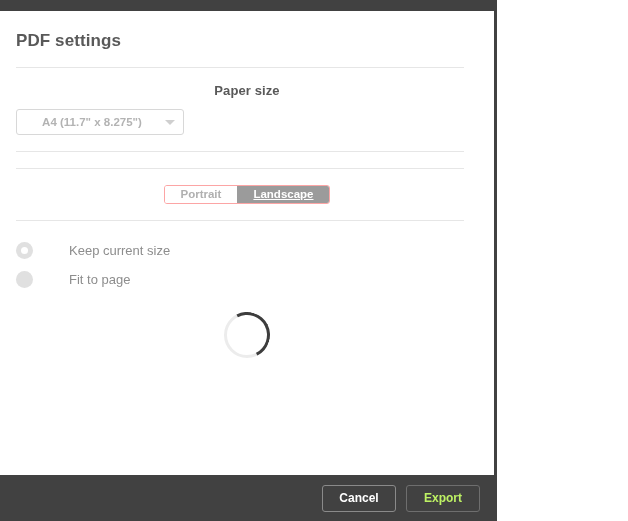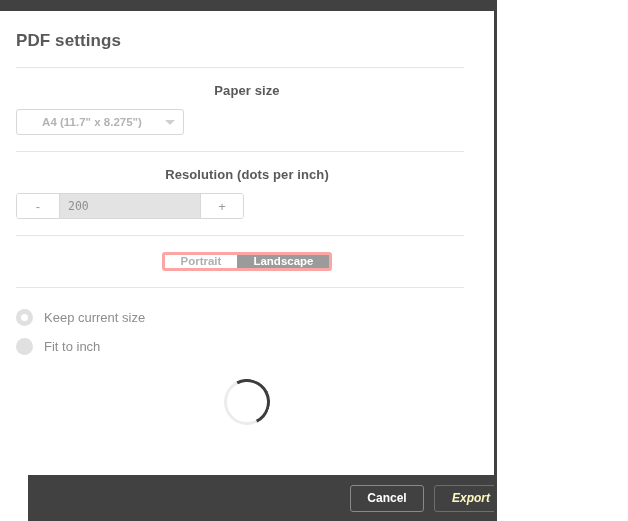--- a/index.html
+++ b/index.html
@@ -146,47 +146,49 @@
     padding-left: 8px;
     font-family: "DejaVu Sans Mono", monospace;
     font-size: 11.5px;
     color: #8f8f8f;
   }
 
   
   .toggle-group {
     display: inline-flex;
     height: 19px;
-    border: 3px solid #fca5a5;
+    border: 1px solid #fca5a5;
     border-radius: 3px;
     overflow: hidden;
     box-sizing: border-box;
   }
   .toggle-btn {
     display: flex;
     align-items: center;
     justify-content: center;
     padding: 0 16px;
     font-size: 11.5px;
     font-weight: bold;
     background: #ffffff;
     color: #b0b0b0;
     cursor: default;
     white-space: nowrap;
   }
   .toggle-btn.active {
     background: #9b9b9b;
     color: #ffffff;
+    text-decoration: underline;
   }
 
   
   .radio-row {
     display: flex;
     align-items: center;
     height: 29px;
+    gap: 25px;
   }
   .radio {
     width: 17px;
     height: 17px;
     border-radius: 50%;
     background: #e0e0e0;
     margin-right: 11px;
     flex: none;
     display: flex;
     align-items: center;
@@ -240,21 +242,20 @@
     left: 0;
     bottom: 0;
     width: 100%;
     height: 46px;
     background: #414141;
     display: flex;
     align-items: center;
     justify-content: flex-end;
     padding-right: 14px;
     box-sizing: border-box;
-    margin-left: 28px;
   }
   .btn {
     height: 27px;
     min-width: 74px;
     padding: 0 16px;
     box-sizing: border-box;
     border-radius: 3px;
     display: flex;
     align-items: center;
     justify-content: center;
@@ -265,22 +266,21 @@
     white-space: nowrap;
   }
   .btn-cancel {
     border: 1px solid #8a8a8a;
     background: transparent;
     color: #ffffff;
   }
   .btn-export {
     border: 1px solid #6e6e6e;
     background: transparent;
-    color: #fef9c3;
-    font-style: italic;
+    color: #bef264;
   }
 </style>
 </head>
 <body>
 
 <div id="page-root">
 
   <div class="dialog">
 
     <div class="titlebar"></div>
@@ -295,28 +295,20 @@
         <div class="section">
           <div class="section-label">Paper size</div>
           <div class="select">
             <span class="select-value">A4 (11.7" x 8.275")</span>
             <span class="chev"></span>
           </div>
         </div>
 
         <div class="divider"></div>
 
-        <div class="section">
-          <div class="section-label">Resolution (dots per inch)</div>
-          <div class="stepper">
-            <div class="step-btn minus">-</div>
-            <div class="step-input">200</div>
-            <div class="step-btn plus">+</div>
-          </div>
-        </div>
 
         <div class="divider"></div>
 
         <div class="section">
           <div class="toggle-group">
             <div class="toggle-btn">Portrait</div>
             <div class="toggle-btn active">Landscape</div>
           </div>
         </div>
 
@@ -324,21 +316,21 @@
 
         <div class="section">
 
           <div class="radio-row">
             <span class="radio selected"></span>
             <span class="radio-label">Keep current size</span>
           </div>
 
           <div class="radio-row">
             <span class="radio"></span>
-            <span class="radio-label">Fit to inch</span>
+            <span class="radio-label">Fit to page</span>
           </div>
         </div>
 
         <div class="spinner-wrap">
           <div class="spinner">
             <div class="ring"></div>
             <div class="arc"></div>
           </div>
         </div>
 

